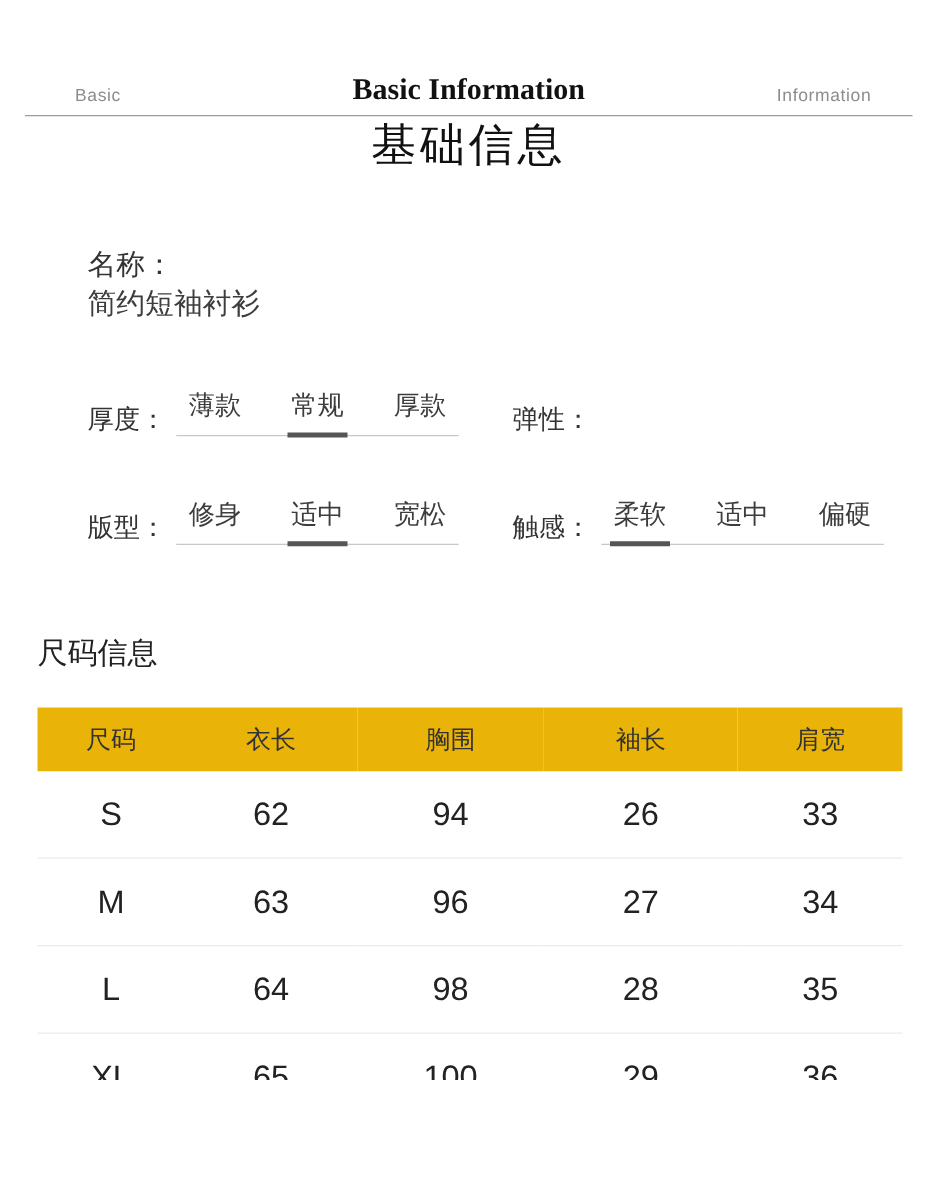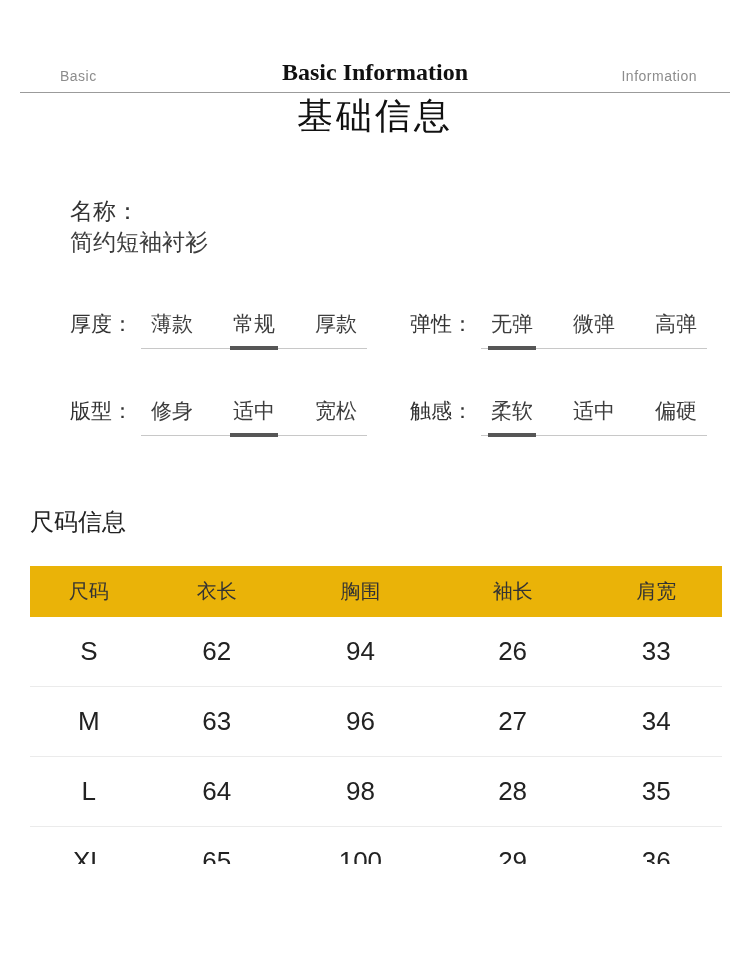--- a/index.html
+++ b/index.html
@@ -66,21 +66,21 @@
   .label { color: #333333; }
   .value { color: #3d3d3d; }
   
   .attrs {
     margin: 52px 30px 0 70px;
     display: grid;
     grid-template-columns: 340px 1fr;
     row-gap: 48px;
     font-size: 21px;
   }
-  .attr-row { display: flex; align-items: flex-start; }
+  .attr-row { display: flex; align-items: flex-end; }
   .attr-label { margin-right: 8px; white-space: nowrap; }
   .opts {
     display: flex;
     gap: 40px;
     padding: 0 10px 10px 10px;
     border-bottom: 1px solid #c8c8c8;
   }
   .opt { position: relative; color: #3d3d3d; white-space: nowrap; }
   .opt.selected::after {
     content: "";
@@ -148,25 +148,20 @@
       <span class="attr-label">厚度：</span>
       <span class="opts">
         <span class="opt">薄款</span>
         <span class="opt selected">常规</span>
         <span class="opt">厚款</span>
       </span>
     </div>
 
     <div class="attr-row">
       <span class="attr-label">弹性：</span>
-      <span class="opts">
-        <span class="opt selected">无弹</span>
-        <span class="opt">微弹</span>
-        <span class="opt">高弹</span>
-      </span>
     </div>
 
     <div class="attr-row">
       <span class="attr-label">版型：</span>
       <span class="opts">
         <span class="opt">修身</span>
         <span class="opt selected">适中</span>
         <span class="opt">宽松</span>
       </span>
     </div>

